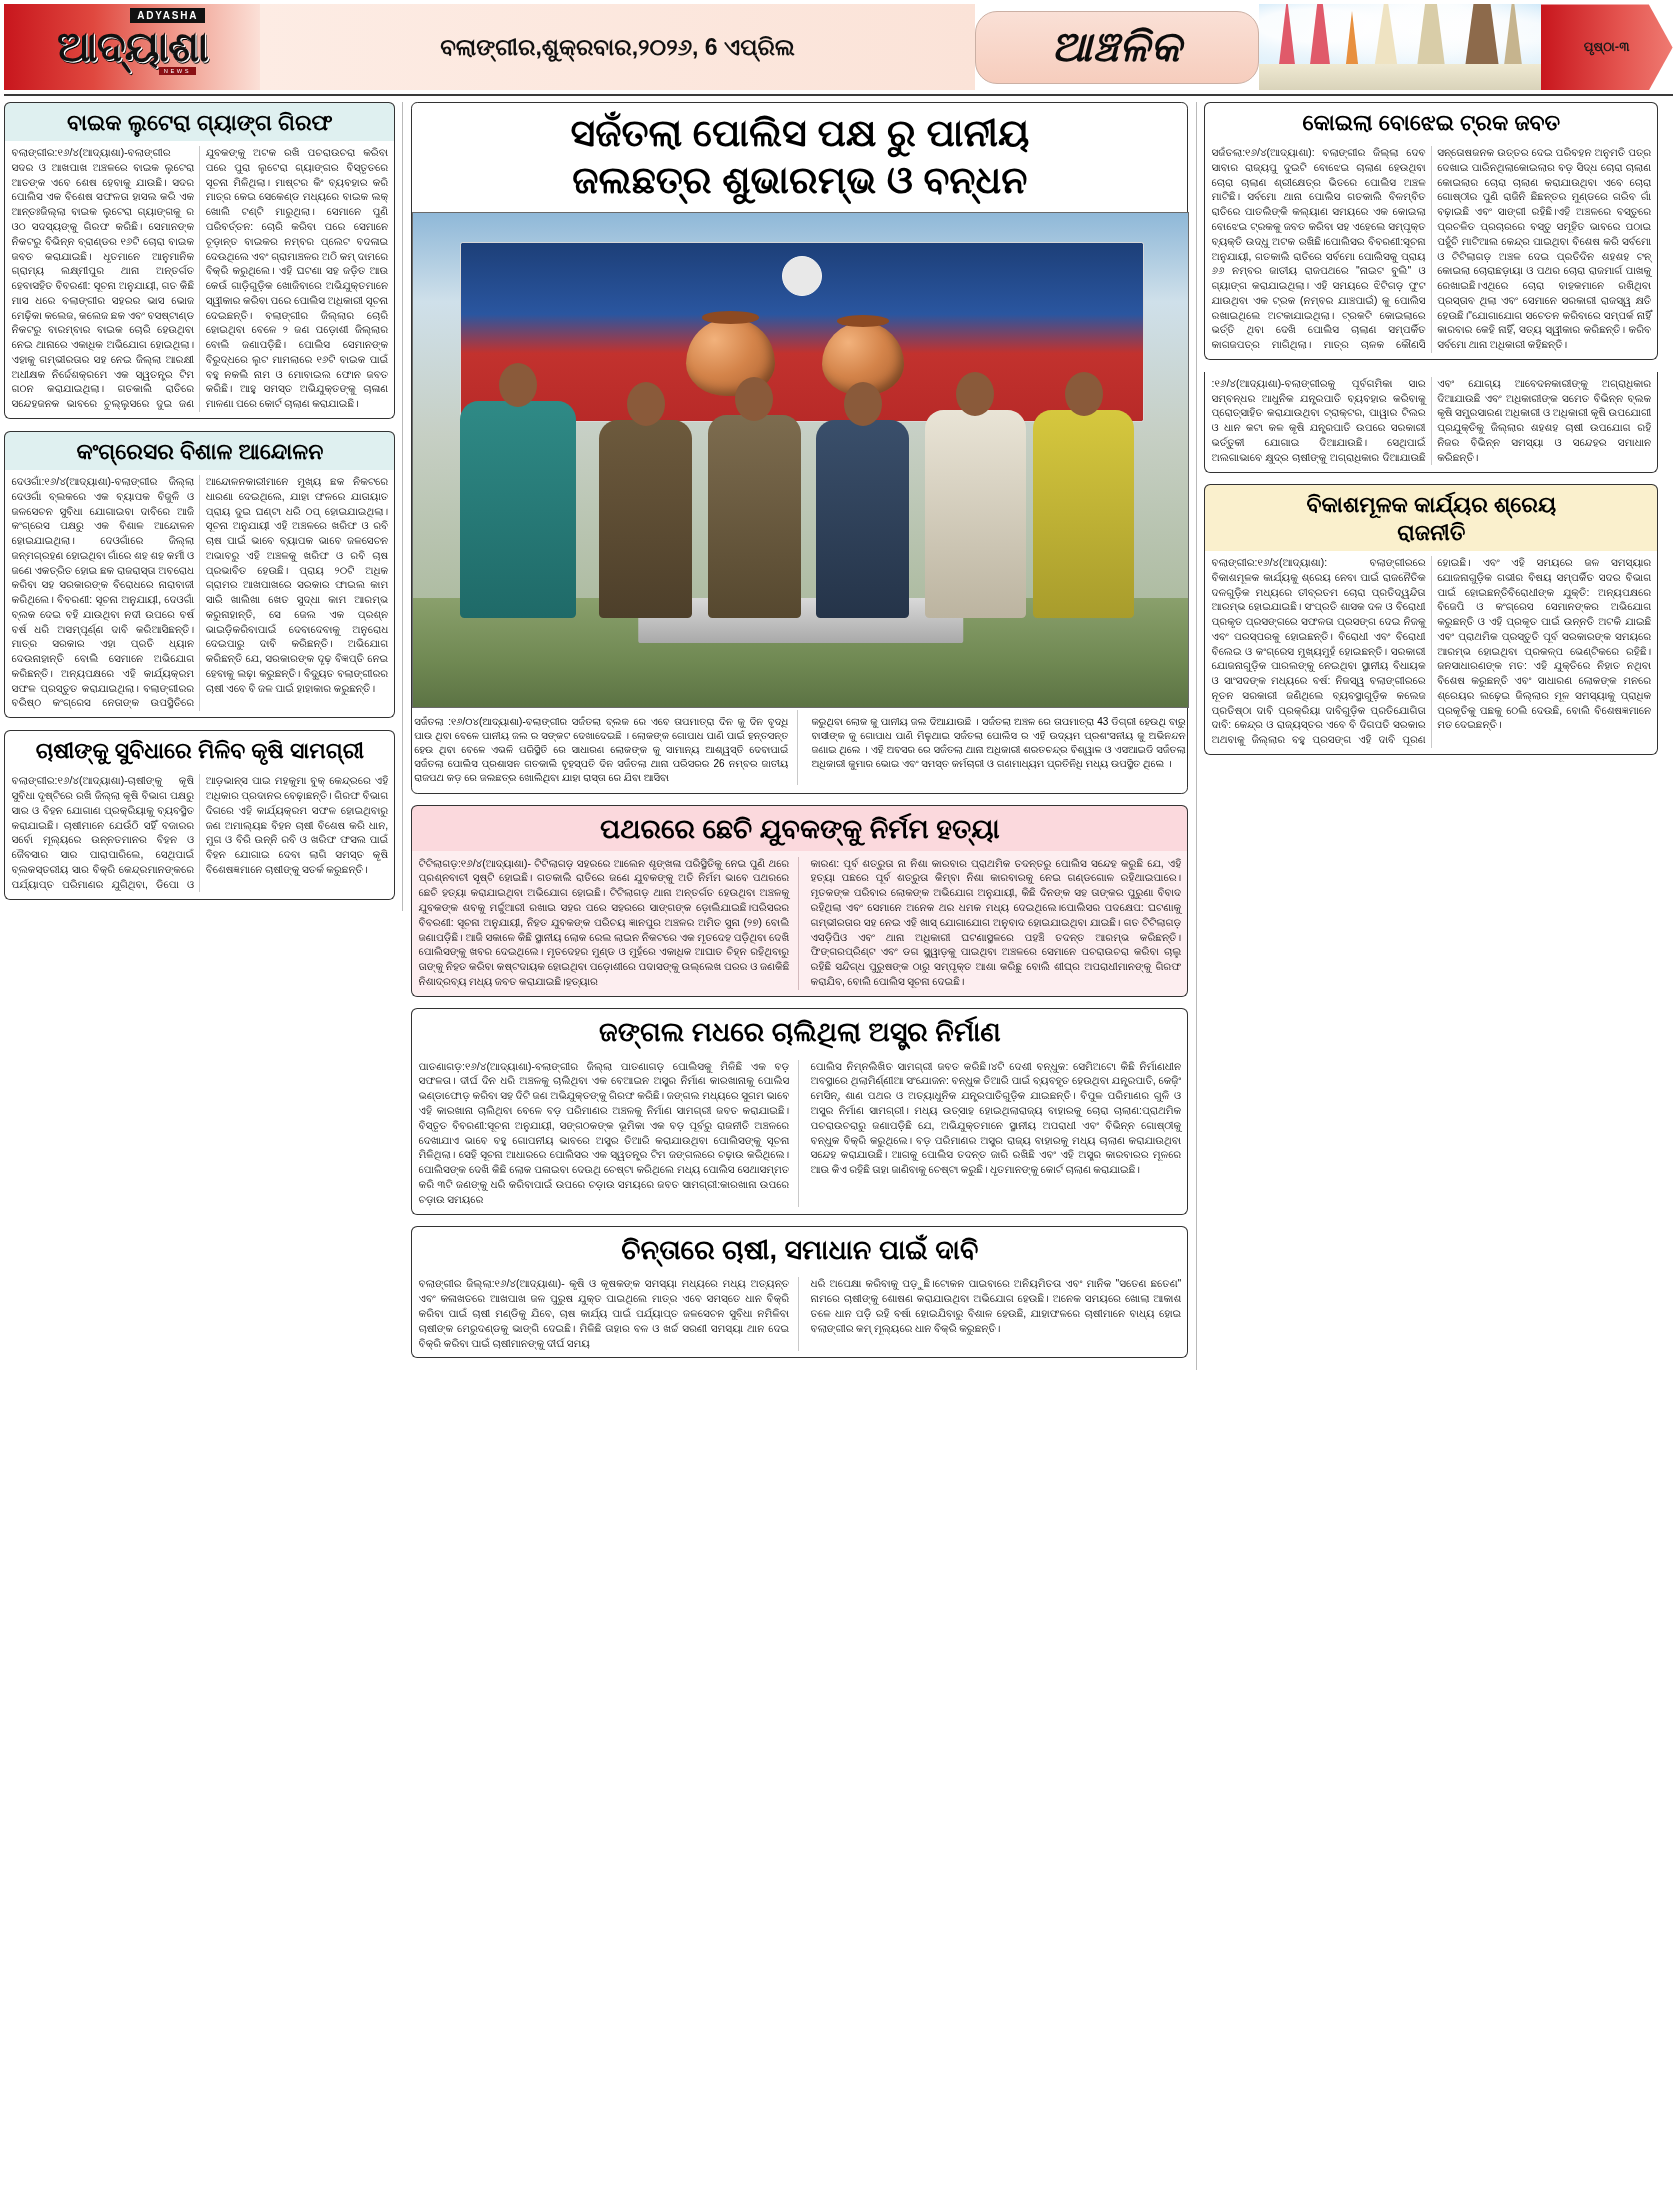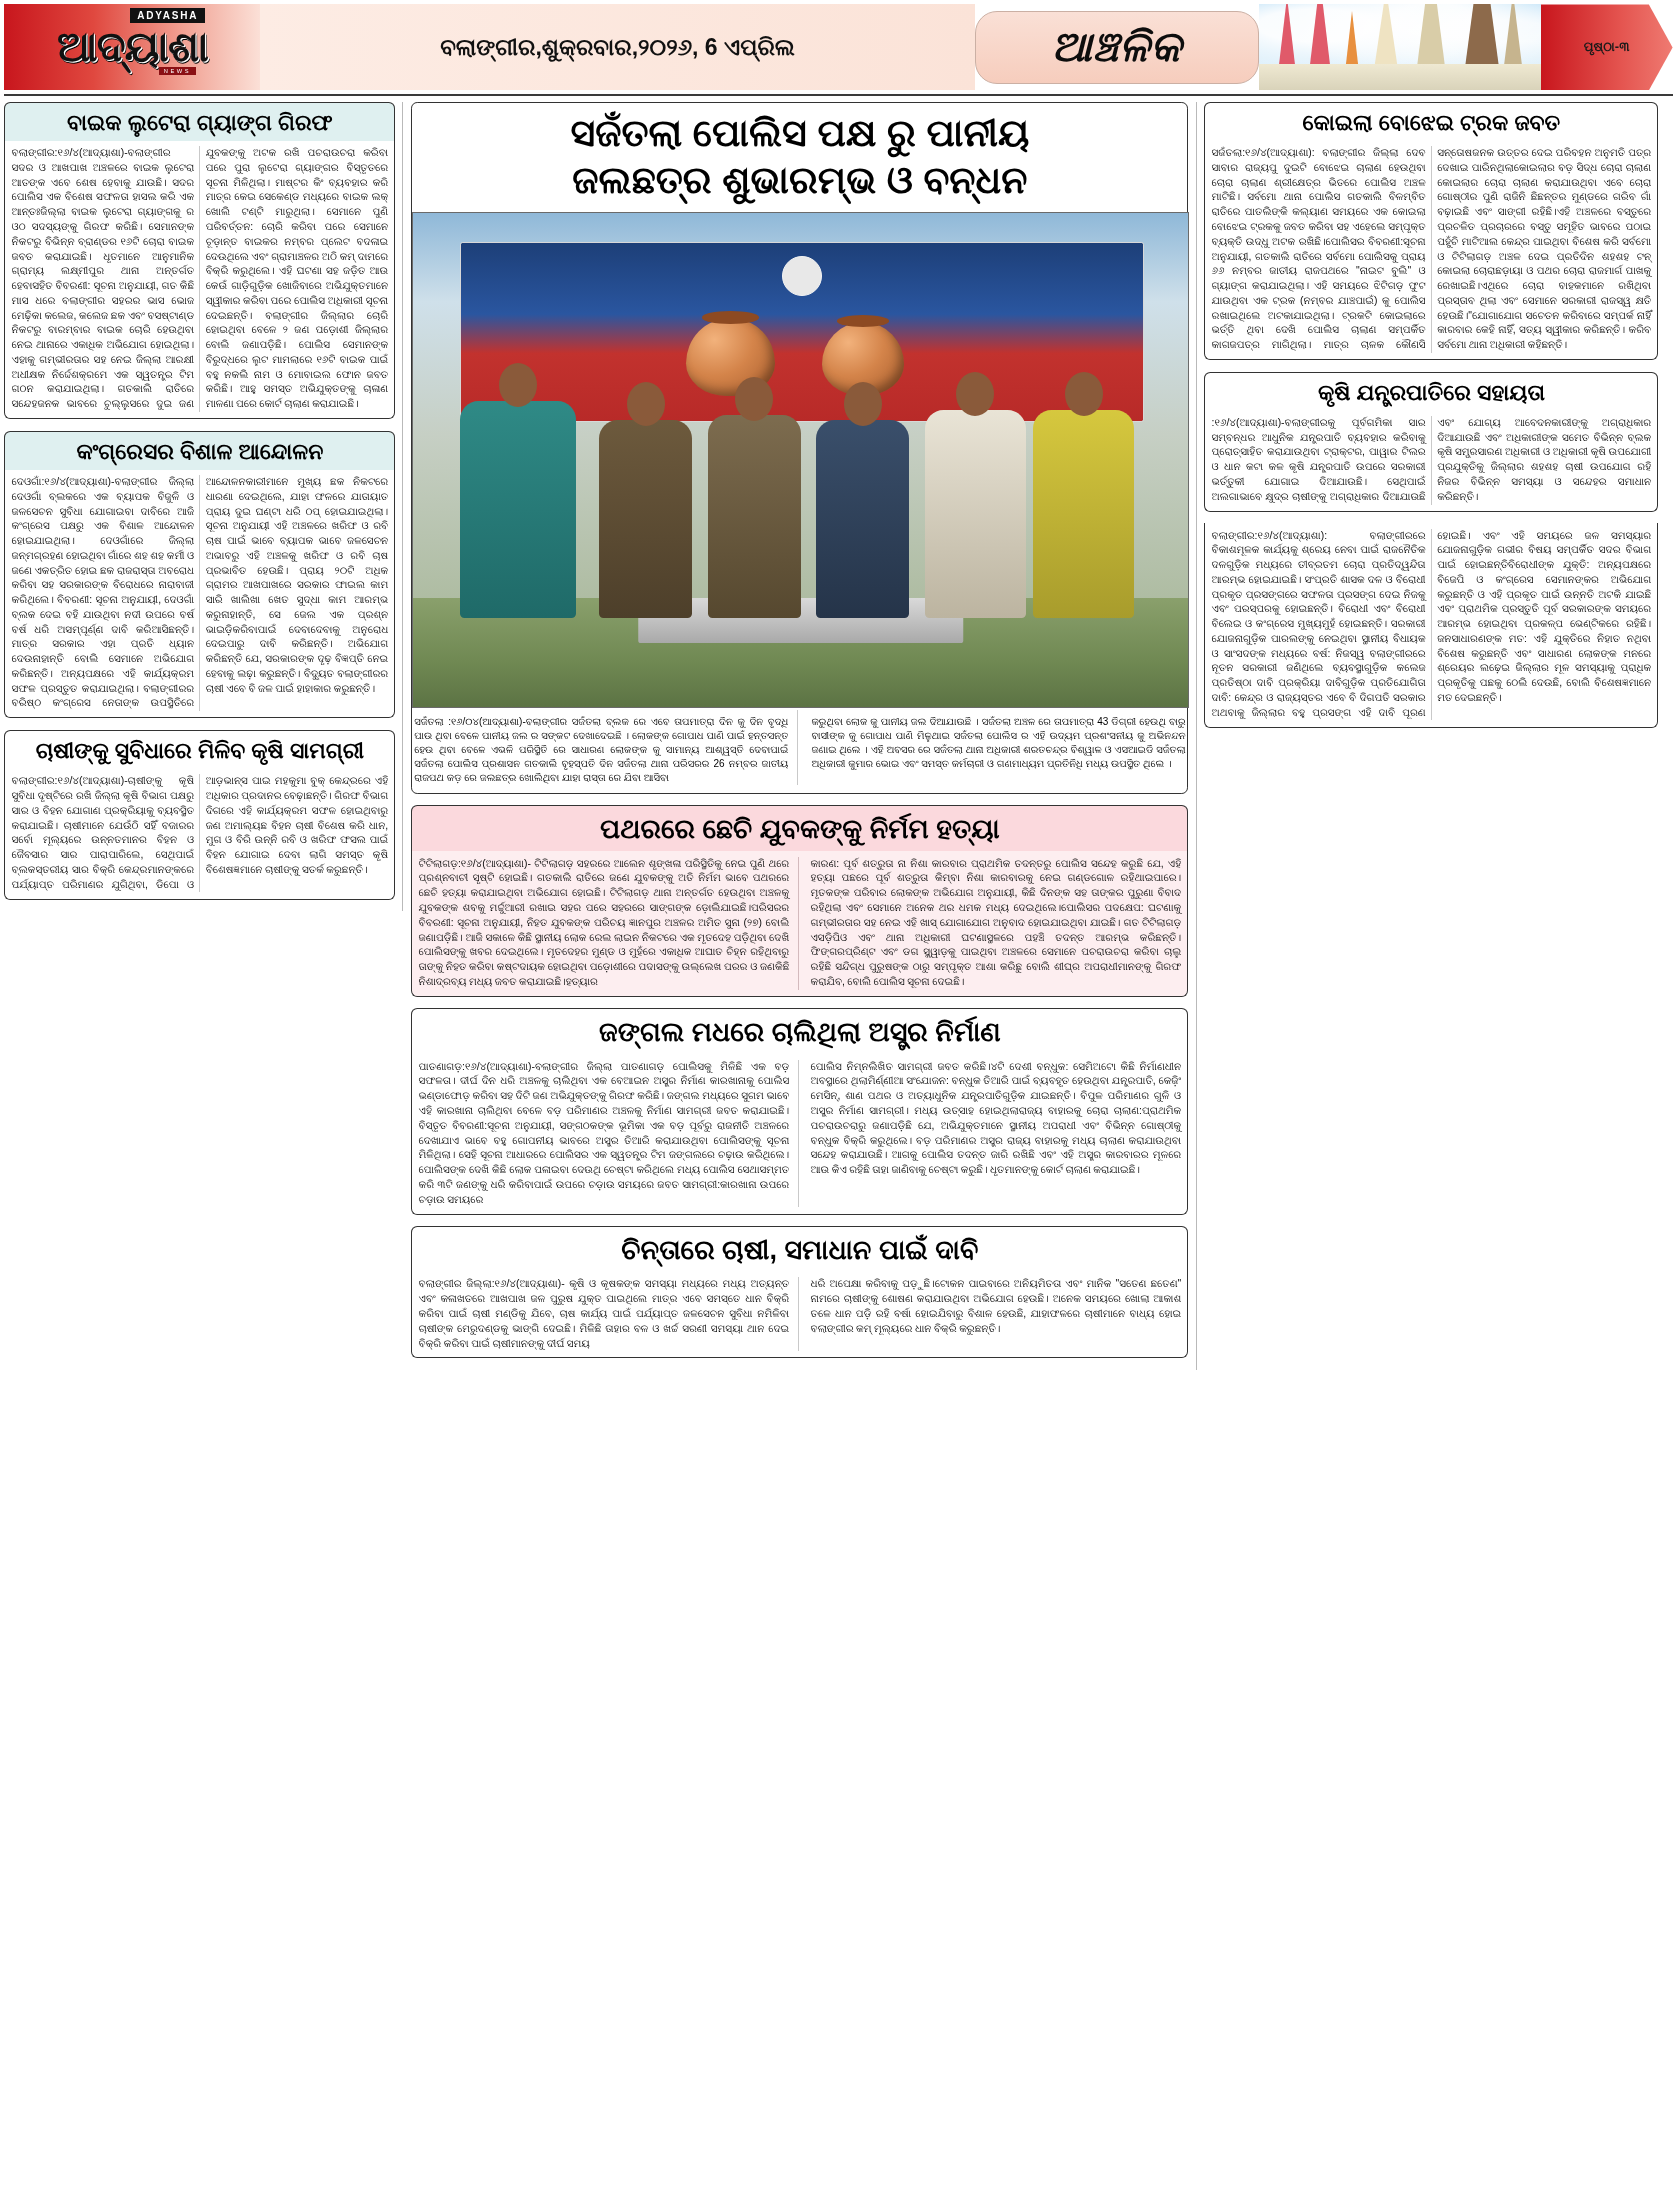--- a/index.html
+++ b/index.html
@@ -243,29 +243,30 @@
       <div class="art">
         <div class="hl-box plain">
           <div class="hl">କୋଇଲା ବୋଝେଇ ଟ୍ରକ ଜବତ</div>
         </div>
         <div class="body-2col pad" style="border:1.3px solid #333;border-top:none;border-radius:0 0 6.2px 6.2px;">
           <div class="txt">ସଜଁତଲା:୧୬/୪(ଆଦ୍ୟାଶା): ବଲାଙ୍ଗୀର ଜିଲ୍ଲା ଦେବ ସାବାର ରାଜ୍ୟପୁ ଦୁଇଟି ବୋଝେଇ ଚାଲାଣ ହେଉଥିବା ଚୋରା ଚାଲାଣ ଶ୍ରୀକ୍ଷେତ୍ର ଭିତରେ ପୋଲିସ ଅଞ୍ଚଳ ମାଟିଛି। ସର୍ବମୋ ଥାନା ପୋଲିସ ଗତକାଲି ବିଳମ୍ବିତ ରାତିରେ ପାତଲିଙ୍କି କଲ୍ୟାଣ ସମୟରେ ଏକ କୋଇଲା ବୋଝେଇ ଟ୍ରକକୁ ଜବତ କରିବା ସହ ଏହେଲେ ସମ୍ପୃକ୍ତ ବ୍ୟକ୍ତି ଉଦ୍ଧୁ ଅଟକ ରଖିଛି।ପୋଲିସର ବିବରଣୀ:ସୂଚନା ଅନୁଯାୟୀ, ଗତକାଲି ରାତିରେ ସର୍ବମୋ ପୋଲିସକୁ ପ୍ରାୟ ୬୬ ନମ୍ବର ଜାତୀୟ ରାଜପଥରେ "ନାଇଟ ବୁଲି" ଓ ଗ୍ୟାଙ୍ଗ କରାଯାଇଥିଲା। ଏହି ସମୟରେ ଝିଟିଗଡ଼ ଫୁଟ ଯାଉଥିବା ଏକ ଟ୍ରକ (ନମ୍ବର ଯାଞ୍ଚପାଇଁ) କୁ ପୋଲିସ ରଖାଇଥିଲେ ଅଟକାଯାଇଥିଲା। ଟ୍ରକଟି କୋଇଲାରେ ଭର୍ତ୍ତି ଥିବା ଦେଖି ପୋଲିସ ଚାଲାଣ ସମ୍ପର୍କିତ କାଗଜପତ୍ର ମାଗିଥିଲା। ମାତ୍ର ଚାଳକ କୌଣସି ସନ୍ତୋଷଜନକ ଉତ୍ତର ଦେଇ ପରିବହନ ଅନୁମତି ପତ୍ର ଦେଖାଇ ପାରିନଥିଲାକୋଇଲାର ବଡ଼ ସିଦ୍ଧ ଚୋରା ଚାଲାଣ କୋଇଲାର ଚୋରା ଚାଲାଣ କରାଯାଉଥିବା ଏବେ ଚୋରା ଗୋଷ୍ଠୀର ପୁଣି ରାଜିନି ଛିଛନ୍ତର ମୁଣ୍ଡରେ ଗରିବ ଗାଁ ବଢ଼ାଇଛି ଏବଂ ସାଙ୍ଗୀ ରହିଛି।ଏହି ଅଞ୍ଚଳରେ ବସ୍ତୁରେ ପ୍ରଚଳିତ ପ୍ରଚାରରେ ବସ୍ତୁ ସମୂହିତ ଭାବରେ ପଠାଇ ପହୁଁଚି ମାଟିଆଲ କେନ୍ଦ୍ର ପାଇଥିବା ବିଶେଷ କରି ସର୍ବମୋ ଓ ଟିଟିଲାଗଡ଼ ଅଞ୍ଚଳ ଦେଇ ପ୍ରତିଦିନ ଶହଶହ ଟନ୍ କୋଇଲା ଚୋରାଛଡ଼ାୟା ଓ ପଥର ଚୋରା ରାଜମାର୍ଗ ପାଖକୁ ରେଖାଇଛି।ଏଥିରେ ଚୋରା ବାହକମାନେ ରଖିଥିବା ପ୍ରସ୍ତାବ ଥିଲା ଏବଂ ସେମାନେ ସରକାରୀ ରାଜସ୍ୱ କ୍ଷତି ହେଉଛି।"ଯୋଗାଯୋଗ ସଚେତନ କରିବାରେ ସମ୍ପର୍କ ନାହିଁ କାରବାର କେହି ନାହିଁ, ସତ୍ୟ ସ୍ୱୀକାର କରିଛନ୍ତି। କରିବ ସର୍ବମୋ ଥାନା ଅଧିକାରୀ କହିଛନ୍ତି।</div>
         </div>
       </div>
 
       <div class="art">
-        <div class="hl-box plain">
-          <div class="hl">କୃଷି ଯନ୍ତ୍ରପାତିରେ ସହାୟତା</div>
-        </div>
         <div class="body-2col pad" style="border:1.3px solid #333;border-top:none;border-radius:0 0 6.2px 6.2px;">
           <div class="txt">:୧୬/୪(ଆଦ୍ୟାଶା)-ବଲାଙ୍ଗୀରକୁ ପୂର୍ବଗମିକା ସାର ସମ୍ବନ୍ଧର ଆଧୁନିକ ଯନ୍ତ୍ରପାତି ବ୍ୟବହାର କରିବାକୁ ପ୍ରୋତ୍ସାହିତ କରାଯାଉଥିବା ଟ୍ରାକ୍ଟର, ପାୱାର ଟିଲର ଓ ଧାନ କଟା କଳ କୃଷି ଯନ୍ତ୍ରପାତି ଉପରେ ସରକାରୀ ଭର୍ତ୍ତୁକୀ ଯୋଗାଇ ଦିଆଯାଉଛି। ସେଥିପାଇଁ ଅଲଗାଭାବେ କ୍ଷୁଦ୍ର ଚାଷୀଙ୍କୁ ଅଗ୍ରାଧିକାର ଦିଆଯାଉଛି ଏବଂ ଯୋଗ୍ୟ ଆବେଦନକାରୀଙ୍କୁ ଅଗ୍ରାଧିକାର ଦିଆଯାଉଛି ଏବଂ ଅଧିକାରୀଙ୍କ ସମେତ ବିଭିନ୍ନ ବ୍ଲକ କୃଷି ସମ୍ପ୍ରସାରଣ ଅଧିକାରୀ ଓ ଅଧିକାରୀ କୃଷି ଉପଯୋଗୀ ପ୍ରଯୁକ୍ତିକୁ ଜିଲ୍ଲାର ଶହଶହ ଚାଷୀ ଉପଯୋଗ ରହି ନିଜର ବିଭିନ୍ନ ସମସ୍ୟା ଓ ସନ୍ଦେହର ସମାଧାନ କରିଛନ୍ତି।</div>
         </div>
       </div>
 
       <div class="art">
+        <div class="hl-box cream">
+          <div class="hl">ବିକାଶମୂଳକ କାର୍ଯ୍ୟର ଶ୍ରେୟ</div>
+          <div class="hl">ରାଜନୀତି</div>
+        </div>
         <div class="body-2col pad" style="border:1.3px solid #333;border-top:none;border-radius:0 0 6.2px 6.2px;">
           <div class="txt">ବଲାଙ୍ଗୀର:୧୬/୪(ଆଦ୍ୟାଶା): ବଲାଙ୍ଗୀରରେ ବିକାଶମୂଳକ କାର୍ଯ୍ୟକୁ ଶ୍ରେୟ ନେବା ପାଇଁ ରାଜନୈତିକ ଦଳଗୁଡ଼ିକ ମଧ୍ୟରେ ତୀବ୍ରତମ ଚୋରା ପ୍ରତିଦ୍ୱନ୍ଦିତା ଆରମ୍ଭ ହୋଇଯାଇଛି। ସଂପ୍ରତି ଶାସକ ଦଳ ଓ ବିରୋଧୀ ପ୍ରକୃତ ପ୍ରସଙ୍ଗରେ ସଫଳତା ପ୍ରସଙ୍ଗ ଦେଇ ନିଜକୁ ଏବଂ ପରସ୍ପରକୁ ହୋଇଛନ୍ତି। ବିରୋଧୀ ଏବଂ ବିରୋଧୀ ବିଲେଇ ଓ କଂଗ୍ରେସ ମୁଖ୍ୟମୁହଁ ହୋଇଛନ୍ତି। ସରକାରୀ ଯୋଜନାଗୁଡ଼ିକ ପାରଲଙ୍କୁ ନେଇଥିବା ସ୍ଥାନୀୟ ବିଧାୟକ ଓ ସାଂସଦଙ୍କ ମଧ୍ୟରେ ବର୍ଷ: ନିଜସ୍ୱ ବଲାଙ୍ଗୀରରେ ନୂତନ ସରକାରୀ ଜଣିଥିଲେ ବ୍ୟବସ୍ଥାଗୁଡ଼ିକ କଲେଜ ପ୍ରତିଷ୍ଠା ଦାବି ପ୍ରକ୍ରିୟା ଦାବିଗୁଡ଼ିକ ପ୍ରତିଯୋଗିତା ଦାବି: କେନ୍ଦ୍ର ଓ ରାଜ୍ୟସ୍ତର ଏବେ ବି ଦିଗପତି ସରକାର ଅଥବାକୁ ଜିଲ୍ଲାର ବହୁ ପ୍ରସଙ୍ଗ ଏହି ଦାବି ପୂରଣ ହୋଇଛି। ଏବଂ ଏହି ସମୟରେ ଜଳ ସମସ୍ୟାର ଯୋଜନାଗୁଡ଼ିକ ଗଭୀର ବିଷୟ ସମ୍ପର୍କିତ ସଦର ବିଭାଗ ପାଇଁ ହୋଇଛନ୍ତିବିରୋଧୀଙ୍କ ଯୁକ୍ତି: ଅନ୍ୟପକ୍ଷରେ ବିଜେପି ଓ କଂଗ୍ରେସ ସେମାନଙ୍କର ଅଭିଯୋଗ କରୁଛନ୍ତି ଓ ଏହି ପ୍ରକୃତ ପାଇଁ ଉନ୍ନତି ଅଟକି ଯାଇଛି ଏବଂ ପ୍ରାଥମିକ ପ୍ରସ୍ତୁତି ପୂର୍ବ ସରକାରଙ୍କ ସମୟରେ ଆରମ୍ଭ ହୋଇଥିବା ପ୍ରକଳ୍ପ ଭେଣ୍ଟିକରେ ରହିଛି।ଜନସାଧାରଣଙ୍କ ମତ: ଏହି ଯୁକ୍ତିରେ ନିହାତ ନଥିବା ବିଶେଷ କରୁଛନ୍ତି ଏବଂ ସାଧାରଣ ଲୋକଙ୍କ ମନରେ ଶ୍ରେୟର ଲଢ଼େଇ ଜିଲ୍ଲାର ମୂଳ ସମସ୍ୟାକୁ ପ୍ରାଧିକ ପ୍ରକୃତିକୁ ପଛକୁ ଠେଲି ଦେଉଛି, ବୋଲି ବିଶେଷଜ୍ଞମାନେ ମତ ଦେଇଛନ୍ତି।</div>
         </div>
       </div>
 
     </div>
   </div>
 
 </div>
 

